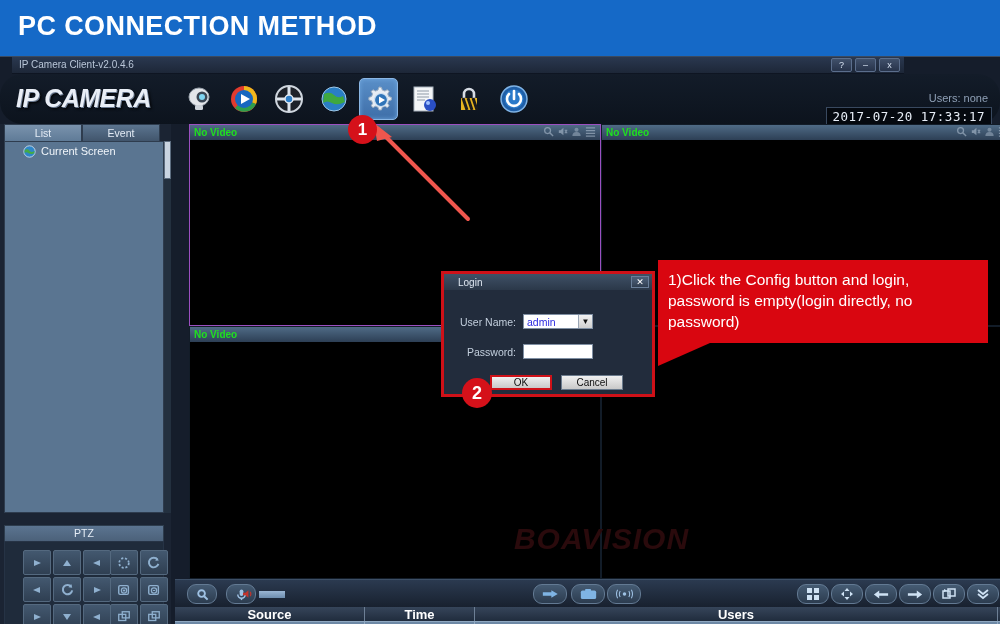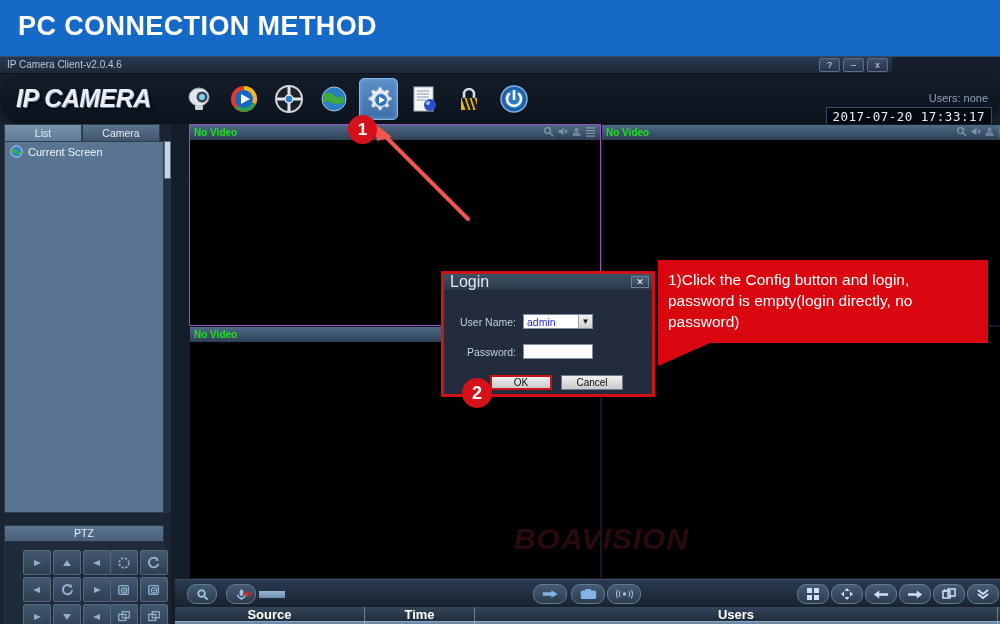--- a/index.html
+++ b/index.html
@@ -20,21 +20,21 @@
     color:#ffffff; font-size:27px; font-weight:bold; letter-spacing:.4px;
   }
 
   
   .app {
     position:absolute; left:0; top:56px; width:1000px; height:568px;
     background:#151d2b;
     border-top:1px solid #3a4a60;
   }
   .titlebar {
-    position:absolute; left:0; top:0; width:892px; height:17px;
+    position:absolute; left:12px; top:0; width:892px; height:17px;
     background:linear-gradient(#2a3850,#1d2738);
     border-bottom:1px solid #0e1522;
   }
   .titlebar-text {
     position:absolute; left:7px; top:2px; font-size:10px; color:#b9c6d8;
   }
   .win-btns { position:absolute; right:4px; top:1px; display:flex; gap:3px; }
   .win-btn {
     width:21px; height:14px;
     background:linear-gradient(#40506a,#27334a);
@@ -87,21 +87,21 @@
     width:78px; height:17px; font-size:10.5px; color:#e3ebf5;
     text-align:center; line-height:17px;
     background:linear-gradient(#5b748f,#41556c);
     border:1px solid #2e3c4e; border-bottom:none;
   }
   .tab.active { background:linear-gradient(#7a93ad,#5f7b97); }
   .listbox {
     position:absolute; left:4px; top:17px; width:160px; height:372px;
     background:#5a7591; border:1px solid #2e3c4e;
   }
-  .listitem { display:flex; align-items:center; gap:5px; padding:3px 5px; }
+  .listitem { display:flex; gap:5px; padding:3px 18px; }
   .listitem-label { font-size:11px; color:#f0f5fa; }
 
   .scrollstrip {
     position:absolute; left:164px; top:17px; width:7px; height:372px;
     background:#23303f;
   }
   .scrollthumb {
     position:absolute; left:164px; top:17px; width:7px; height:38px;
     background:#c9d4e1; border:1px solid #5d6d80;
   }
@@ -192,21 +192,21 @@
 
   
   .login {
     position:absolute; left:441px; top:271px; width:214px; height:126px;
     background:#222c3c; border:3px solid #cf1118;
   }
   .login-title {
     height:16px; background:linear-gradient(#3f5166,#2b3849);
     display:flex; align-items:center;
   }
-  .login-title-text { font-size:16px; color:#dfe7f1; margin-left:6px; }
+  .login-title-text { font-size:10px; color:#dfe7f1; margin-left:14px; }
   .login-close {
     position:absolute; right:3px; top:2px; width:18px; height:12px;
     background:linear-gradient(#4c5f77,#32415400);
     border:1px solid #6a7f99; color:#fff; font-size:9px;
     text-align:center; line-height:10px;
   }
   .frow { position:absolute; display:flex; align-items:center; }
   .flabel { font-size:10.5px; color:#c3cfdd; text-align:right; width:72px; }
   .combo {
     width:70px; height:15px; margin-left:7px; background:#fff;
@@ -355,21 +355,21 @@
         </div>
       </div>
 
       <div class="users-label">Users: none</div>
       <div class="clock">2017-07-20  17:33:17</div>
     </div>
 
     <div class="leftpanel">
       <div class="tabs">
         <div class="tab active">List</div>
-        <div class="tab">Camera</div>
+        <div class="tab">Event</div>
       </div>
 
       <div class="listbox">
         <div class="listitem">
           <svg width="13" height="13" viewBox="0 0 16 16">
             <circle cx="8" cy="8" r="7" fill="#2f86c8" stroke="#d8e6f2"></circle>
             <path d="M2 6 Q6 4 8 7 Q11 10 14 7 L14 10 Q10 12 7 10 Q4 8 2 10Z" fill="#45ab45"></path>
           </svg>
           <span class="listitem-label">Current Screen</span>
         </div>

